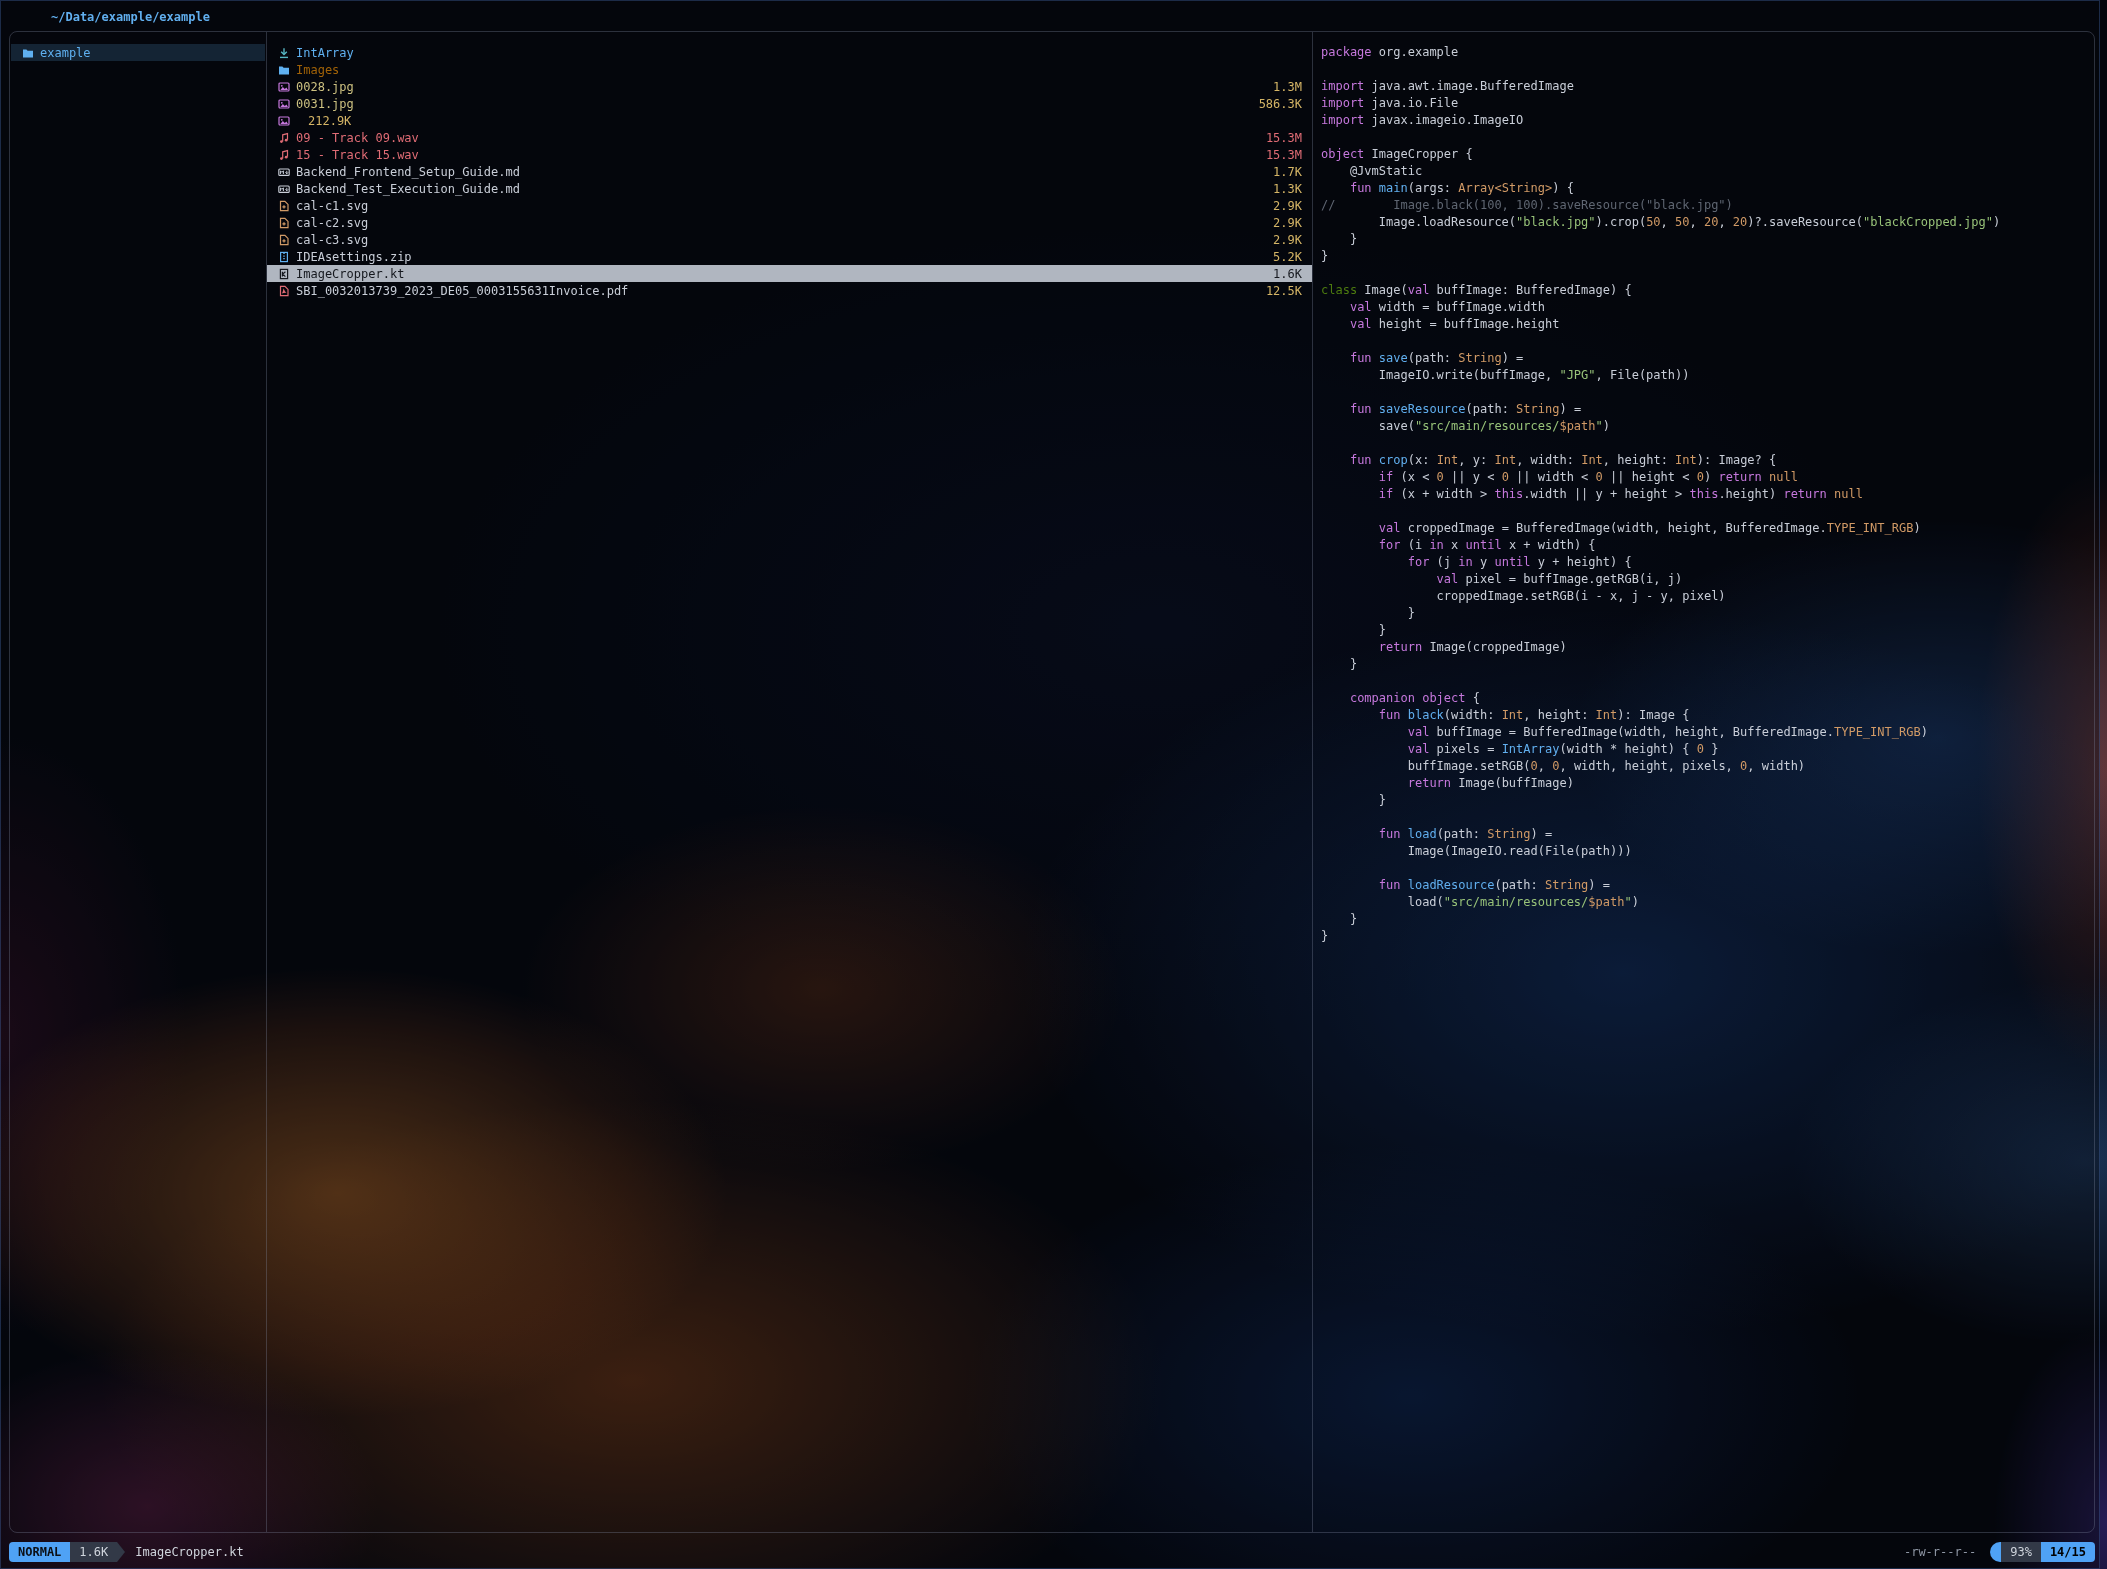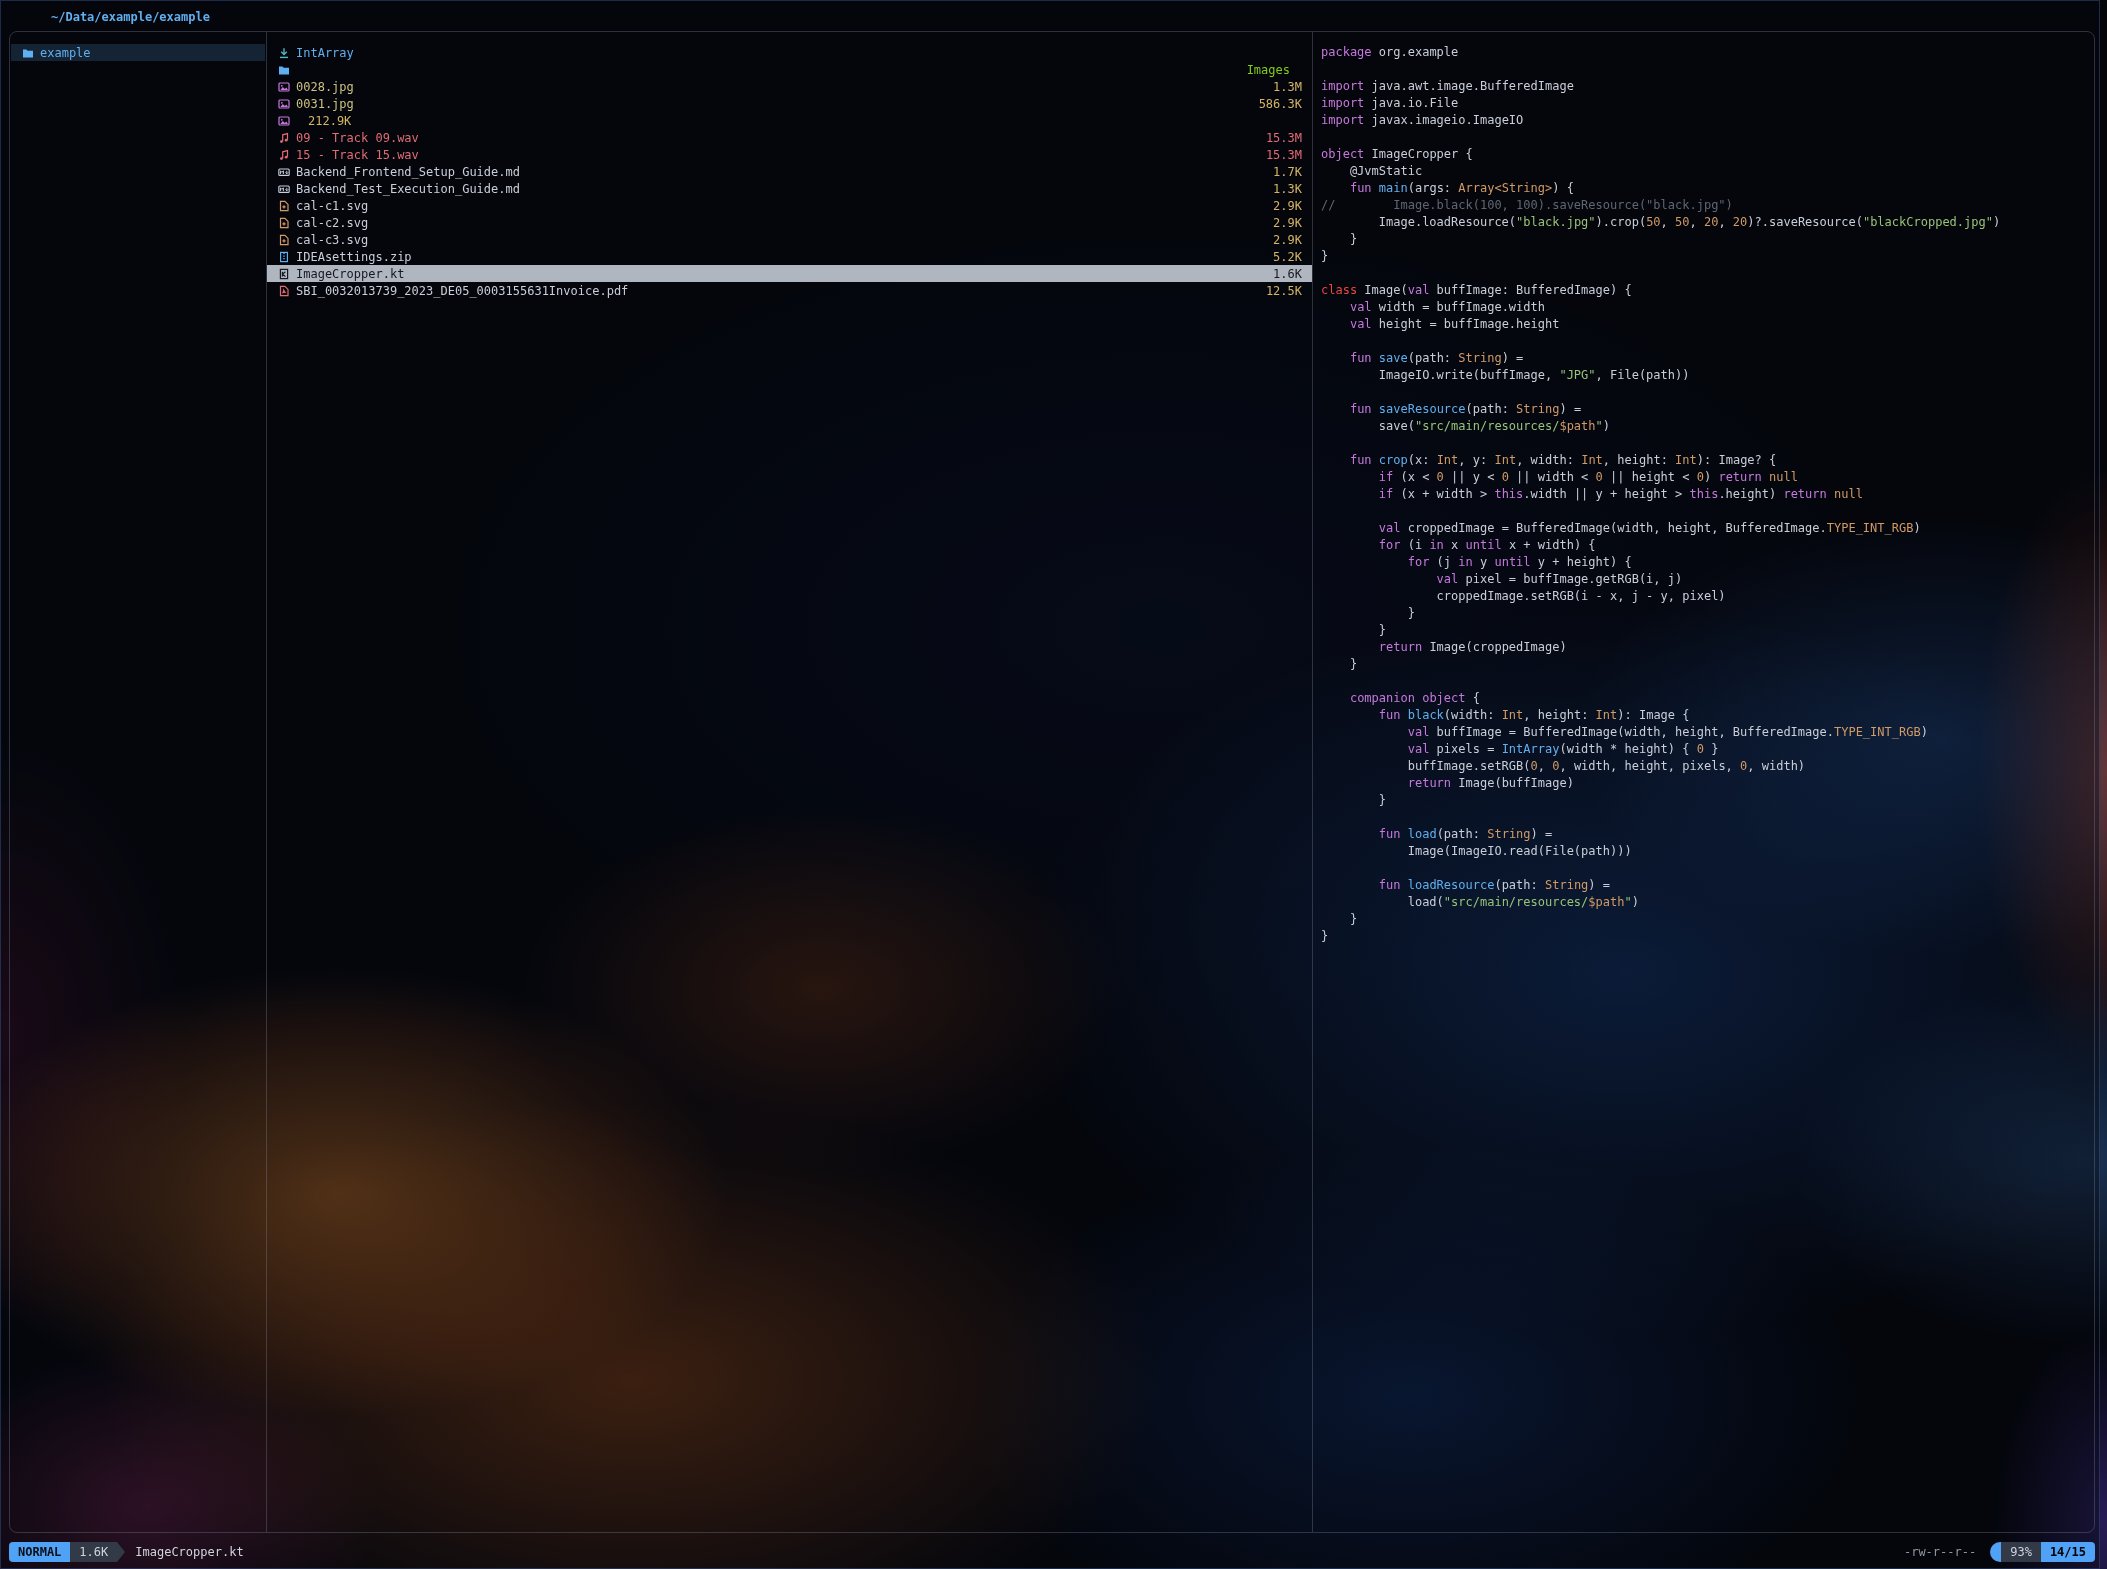--- a/index.html
+++ b/index.html
@@ -134,21 +134,21 @@
             </svg></span><span class="row-name" style="color: rgb(95, 176, 240);">example</span><span class="row-size" style="color: rgb(213, 181, 102);"></span></div>
       </div>
     <div class="files-pane">
         <div class="file-row"><span class="row-icon"><svg viewBox="0 0 12 12" width="12" height="12" aria-hidden="true">
               <path d="M6 1.2v6" fill="none" stroke="#56b6c2" stroke-width="1.4"></path>
               <path d="M3.2 4.8L6 7.6l2.8-2.8" fill="none" stroke="#56b6c2" stroke-width="1.4"></path>
               <path d="M2 10.4h8" fill="none" stroke="#56b6c2" stroke-width="1.4"></path>
             </svg></span><span class="row-name" style="color: rgb(95, 176, 240);">IntArray</span><span class="row-size" style="color: rgb(213, 181, 102);"></span></div>
         <div class="file-row"><span class="row-icon"><svg viewBox="0 0 12 12" width="12" height="12" aria-hidden="true">
               <path d="M1 2.5h3.4l1.2 1.3H11v6.7H1z" fill="#5fb0f0"></path>
-            </svg></span><span class="row-name" style="color: #84cc16; text-align: right;">Images</span><span class="row-size" style="color: rgb(213, 181, 102);"></span></div>
+            </svg></span><span class="row-name" style="color: #a16207;">Images</span><span class="row-size" style="color: rgb(213, 181, 102);"></span></div>
         <div class="file-row"><span class="row-icon"><svg viewBox="0 0 12 12" width="12" height="12" aria-hidden="true">
               <rect x="1" y="2" width="10" height="8" rx="1" fill="none" stroke="#c678dd" stroke-width="1.2"></rect>
               <circle cx="3.8" cy="4.8" r="0.9" fill="#c678dd"></circle>
               <path d="M2.4 9l2.4-3 2 2 1.6-1.6L10 9z" fill="#c678dd"></path>
             </svg></span><span class="row-name" style="color: rgb(205, 193, 129);">0028.jpg</span><span class="row-size" style="color: rgb(213, 181, 102);">1.3M</span></div>
         <div class="file-row"><span class="row-icon"><svg viewBox="0 0 12 12" width="12" height="12" aria-hidden="true">
               <rect x="1" y="2" width="10" height="8" rx="1" fill="none" stroke="#c678dd" stroke-width="1.2"></rect>
               <circle cx="3.8" cy="4.8" r="0.9" fill="#c678dd"></circle>
               <path d="M2.4 9l2.4-3 2 2 1.6-1.6L10 9z" fill="#c678dd"></path>
             </svg></span><span class="row-name" style="color: rgb(205, 193, 129);">0031.jpg</span><span class="row-size" style="color: rgb(213, 181, 102);">586.3K</span></div>
@@ -210,21 +210,21 @@
         <div class="code-line"><span style="color: rgb(198, 120, 221);">import</span><span style="color: rgb(201, 206, 216);"> javax.imageio.ImageIO</span></div>
         <div class="code-line">&nbsp;</div>
         <div class="code-line"><span style="color: rgb(198, 120, 221);">object</span><span style="color: rgb(201, 206, 216);"> ImageCropper {</span></div>
         <div class="code-line"><span style="color: rgb(201, 206, 216);">    @JvmStatic</span></div>
         <div class="code-line"><span style="color: rgb(201, 206, 216);">    </span><span style="color: rgb(198, 120, 221);">fun</span><span style="color: rgb(201, 206, 216);"> </span><span style="color: rgb(97, 175, 239);">main</span><span style="color: rgb(201, 206, 216);">(args: </span><span style="color: rgb(209, 154, 102);">Array&lt;String&gt;</span><span style="color: rgb(201, 206, 216);">) {</span></div>
         <div class="code-line"><span style="color: rgb(95, 102, 114);">//        Image.black(100, 100).saveResource("black.jpg")</span></div>
         <div class="code-line"><span style="color: rgb(201, 206, 216);">        Image.loadResource(</span><span style="color: rgb(152, 195, 121);">"black.jpg"</span><span style="color: rgb(201, 206, 216);">).crop(</span><span style="color: rgb(209, 154, 102);">50</span><span style="color: rgb(201, 206, 216);">, </span><span style="color: rgb(209, 154, 102);">50</span><span style="color: rgb(201, 206, 216);">, </span><span style="color: rgb(209, 154, 102);">20</span><span style="color: rgb(201, 206, 216);">, </span><span style="color: rgb(209, 154, 102);">20</span><span style="color: rgb(201, 206, 216);">)?.saveResource(</span><span style="color: rgb(152, 195, 121);">"blackCropped.jpg"</span><span style="color: rgb(201, 206, 216);">)</span></div>
         <div class="code-line"><span style="color: rgb(201, 206, 216);">    }</span></div>
         <div class="code-line"><span style="color: rgb(201, 206, 216);">}</span></div>
         <div class="code-line">&nbsp;</div>
-        <div class="code-line"><span style="color: #ef4444;">class</span><span style="color: rgb(201, 206, 216);"> Image(</span><span style="color: rgb(198, 120, 221);">val</span><span style="color: rgb(201, 206, 216);"> buffImage: BufferedImage) {</span></div>
+        <div class="code-line"><span style="color: #4d7c0f;">class</span><span style="color: rgb(201, 206, 216);"> Image(</span><span style="color: rgb(198, 120, 221);">val</span><span style="color: rgb(201, 206, 216);"> buffImage: BufferedImage) {</span></div>
         <div class="code-line"><span style="color: rgb(201, 206, 216);">    </span><span style="color: rgb(198, 120, 221);">val</span><span style="color: rgb(201, 206, 216);"> width = buffImage.width</span></div>
         <div class="code-line"><span style="color: rgb(201, 206, 216);">    </span><span style="color: rgb(198, 120, 221);">val</span><span style="color: rgb(201, 206, 216);"> height = buffImage.height</span></div>
         <div class="code-line">&nbsp;</div>
         <div class="code-line"><span style="color: rgb(201, 206, 216);">    </span><span style="color: rgb(198, 120, 221);">fun</span><span style="color: rgb(201, 206, 216);"> </span><span style="color: rgb(97, 175, 239);">save</span><span style="color: rgb(201, 206, 216);">(path: </span><span style="color: rgb(209, 154, 102);">String</span><span style="color: rgb(201, 206, 216);">) =</span></div>
         <div class="code-line"><span style="color: rgb(201, 206, 216);">        ImageIO.write(buffImage, </span><span style="color: rgb(152, 195, 121);">"JPG"</span><span style="color: rgb(201, 206, 216);">, File(path))</span></div>
         <div class="code-line">&nbsp;</div>
         <div class="code-line"><span style="color: rgb(201, 206, 216);">    </span><span style="color: rgb(198, 120, 221);">fun</span><span style="color: rgb(201, 206, 216);"> </span><span style="color: rgb(97, 175, 239);">saveResource</span><span style="color: rgb(201, 206, 216);">(path: </span><span style="color: rgb(209, 154, 102);">String</span><span style="color: rgb(201, 206, 216);">) =</span></div>
         <div class="code-line"><span style="color: rgb(201, 206, 216);">        save(</span><span style="color: rgb(152, 195, 121);">"src/main/resources/</span><span style="color: rgb(209, 154, 102);">$path</span><span style="color: rgb(152, 195, 121);">"</span><span style="color: rgb(201, 206, 216);">)</span></div>
         <div class="code-line">&nbsp;</div>
         <div class="code-line"><span style="color: rgb(201, 206, 216);">    </span><span style="color: rgb(198, 120, 221);">fun</span><span style="color: rgb(201, 206, 216);"> </span><span style="color: rgb(97, 175, 239);">crop</span><span style="color: rgb(201, 206, 216);">(x: </span><span style="color: rgb(209, 154, 102);">Int</span><span style="color: rgb(201, 206, 216);">, y: </span><span style="color: rgb(209, 154, 102);">Int</span><span style="color: rgb(201, 206, 216);">, width: </span><span style="color: rgb(209, 154, 102);">Int</span><span style="color: rgb(201, 206, 216);">, height: </span><span style="color: rgb(209, 154, 102);">Int</span><span style="color: rgb(201, 206, 216);">): Image? {</span></div>

